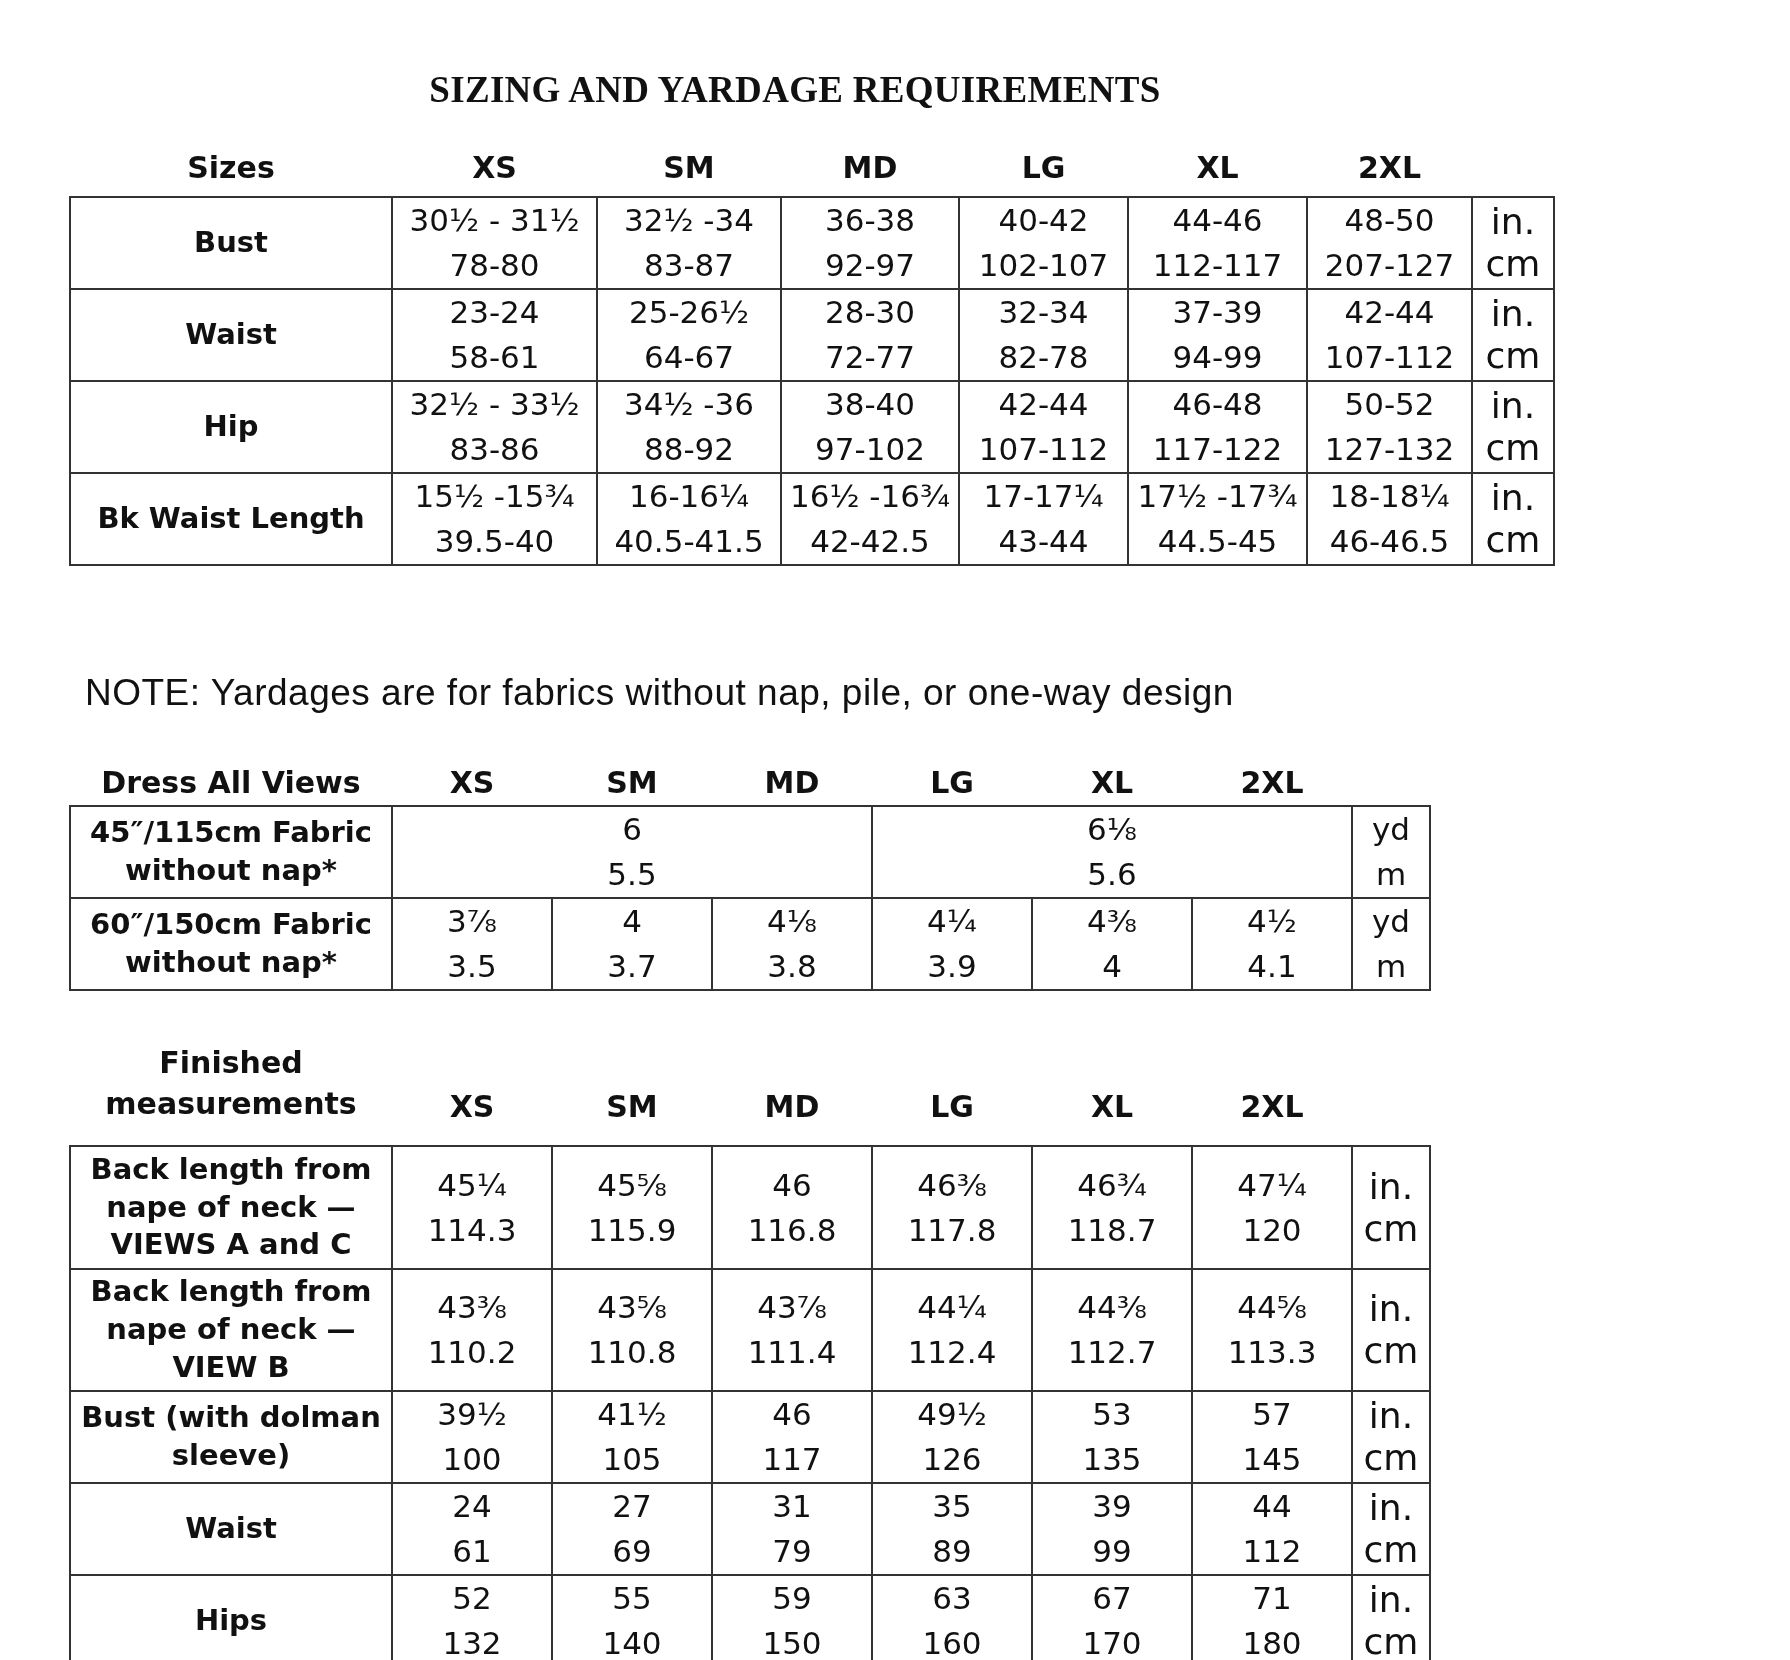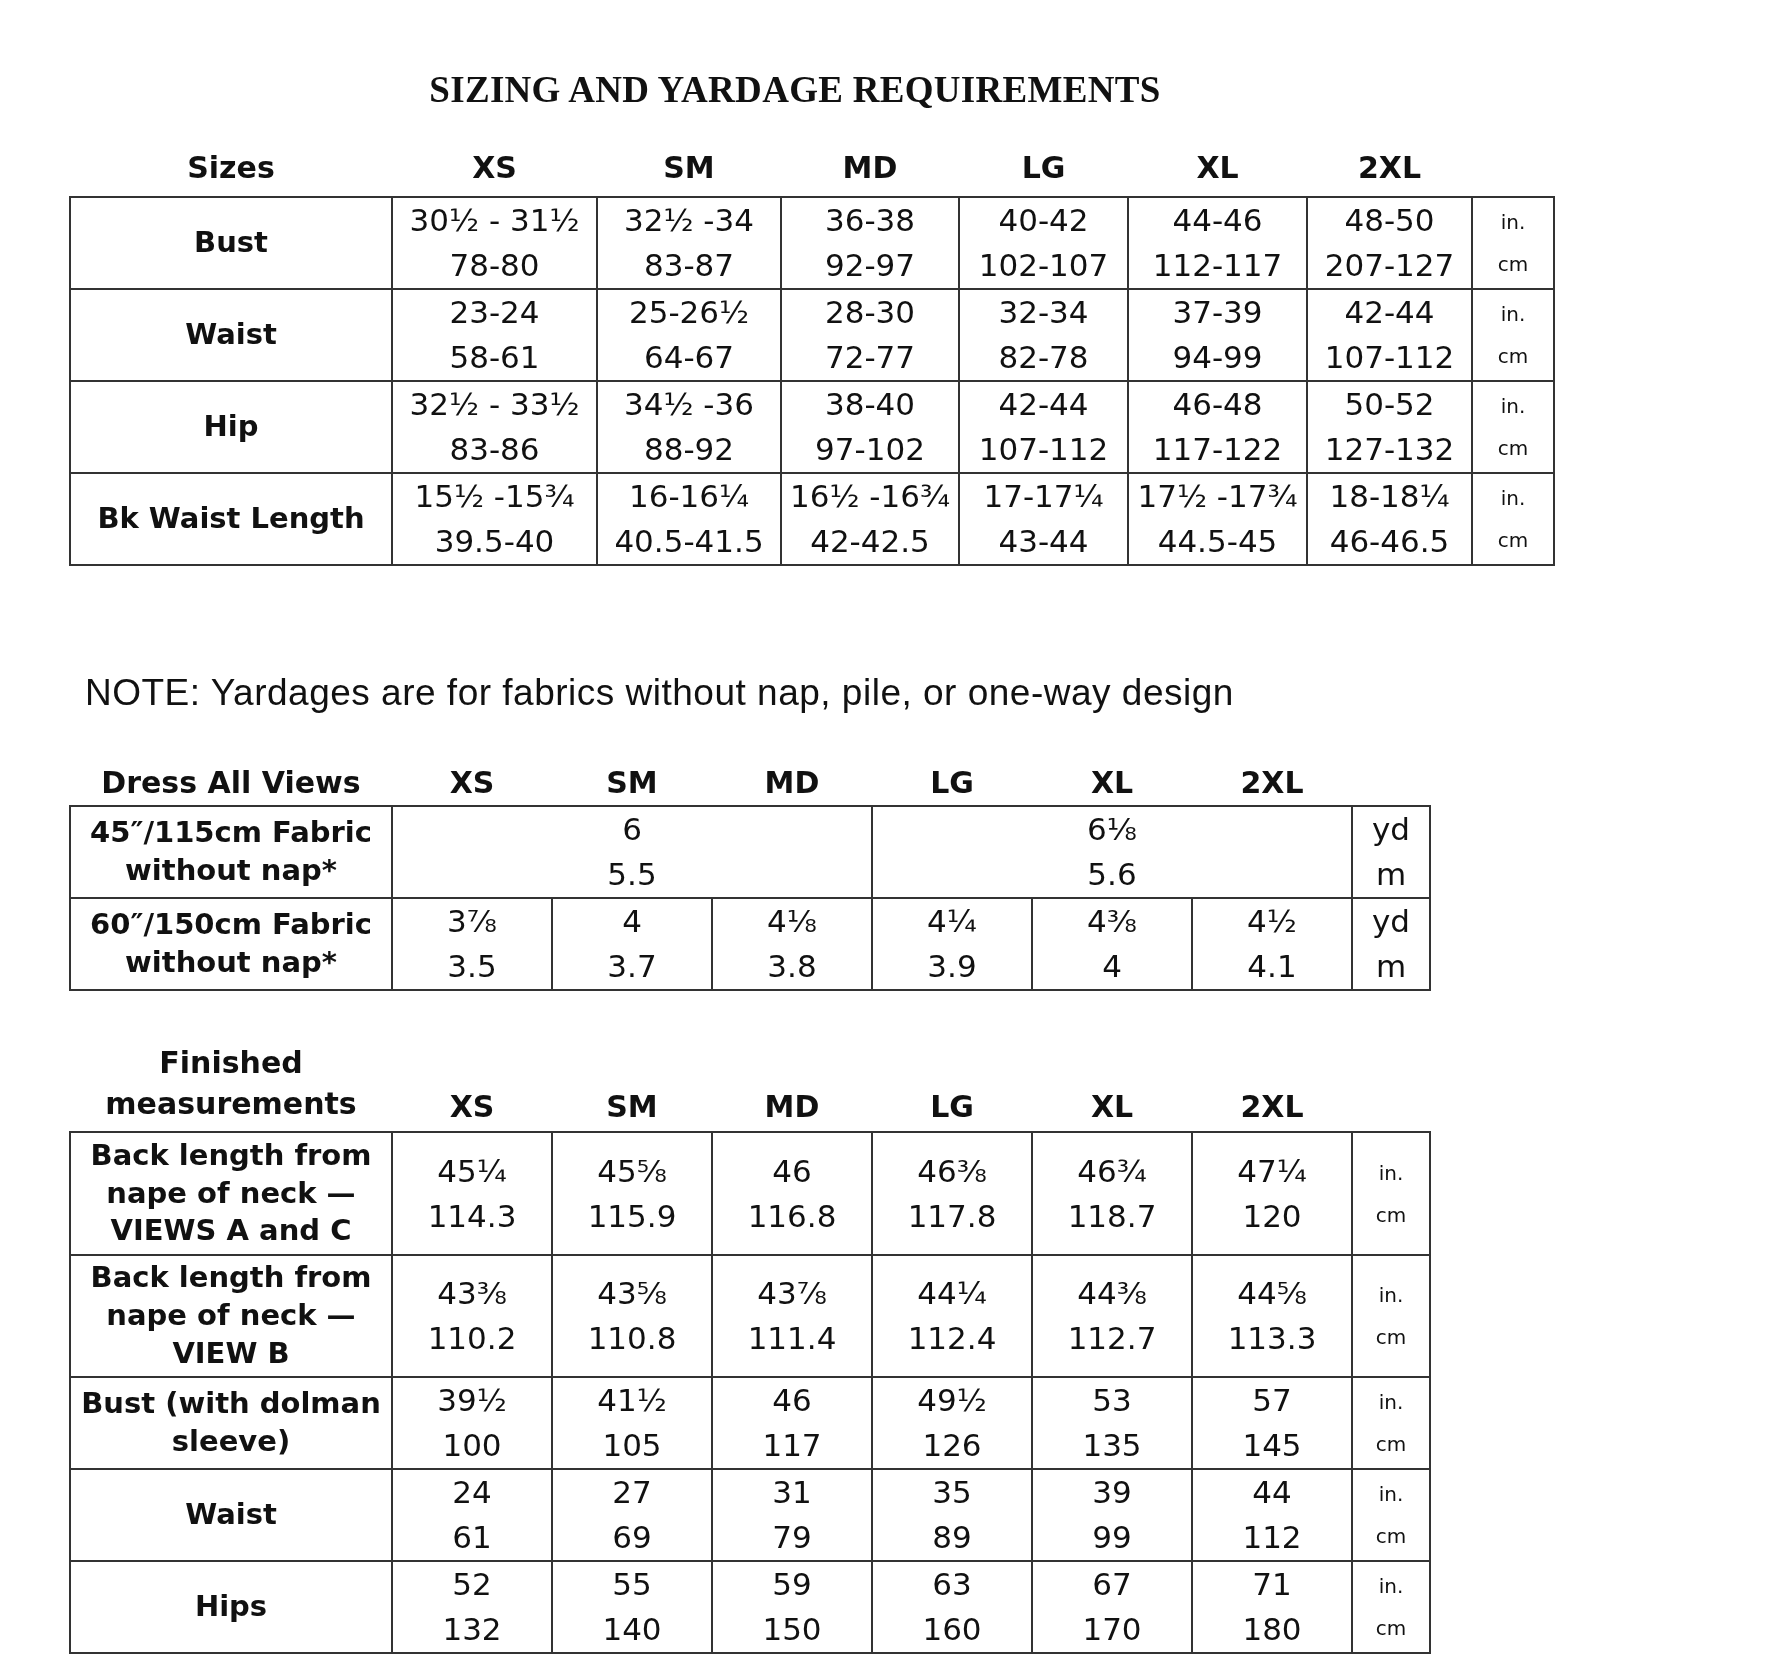--- a/index.html
+++ b/index.html
@@ -5,30 +5,30 @@
   html,body{margin:0;padding:0;background:#fff;}
   body{width:1790px;height:1660px;position:relative;overflow:hidden;color:#111;font-family:"Liberation Sans",sans-serif;}
   .title{position:absolute;left:0;width:1790px;top:68px;text-align:center;font-family:"Liberation Serif",serif;font-size:37px;font-weight:bold;letter-spacing:0.3px;left:-100px;}
   .note{position:absolute;left:85px;top:672px;font-family:Liberation Sans, sans-serif;font-size:37px;letter-spacing:0.5px;text-align:center;}
   table{position:absolute;border-collapse:collapse;table-layout:fixed;font-family:"DejaVu Sans","Liberation Sans",sans-serif;}
   td,th{text-align:center;vertical-align:middle;padding:0;}
   .hdr th{font-weight:bold;font-size:30px;border:none;}
   .body td{border:2px solid #333;}
   .rowlabel{font-weight:bold;font-size:29px;line-height:1.3;margin-left:46px;}
   .val{font-size:31px;line-height:45px;}
-  .unit{font-size:20px;line-height:42px;}
+  .unit{font-size:36px;line-height:42px;}
   .line{display:block;}
   #t1{left:69px;top:139px;width:1484px;}
   #t2{left:69px;top:760px;width:1360px;}
   #t3{left:69px;top:1030px;width:1360px;}
   #t1 .body tr{height:91px;}
   #t2 .body tr{height:90px;}
   .hdr1 th{height:57px;}
   .hdr2 th{height:45px;}
-  .hdr3 th{height:94px;vertical-align:bottom;padding-bottom:7px;}
+  .hdr3 th{height:94px;vertical-align:bottom;padding-bottom:21px;}
 </style>
 </head>
 <body>
 
 <div class="title">SIZING AND YARDAGE REQUIREMENTS</div>
 
 <table id="t1">
   <colgroup>
       <col style="width:322px">
       <col style="width:205px">

